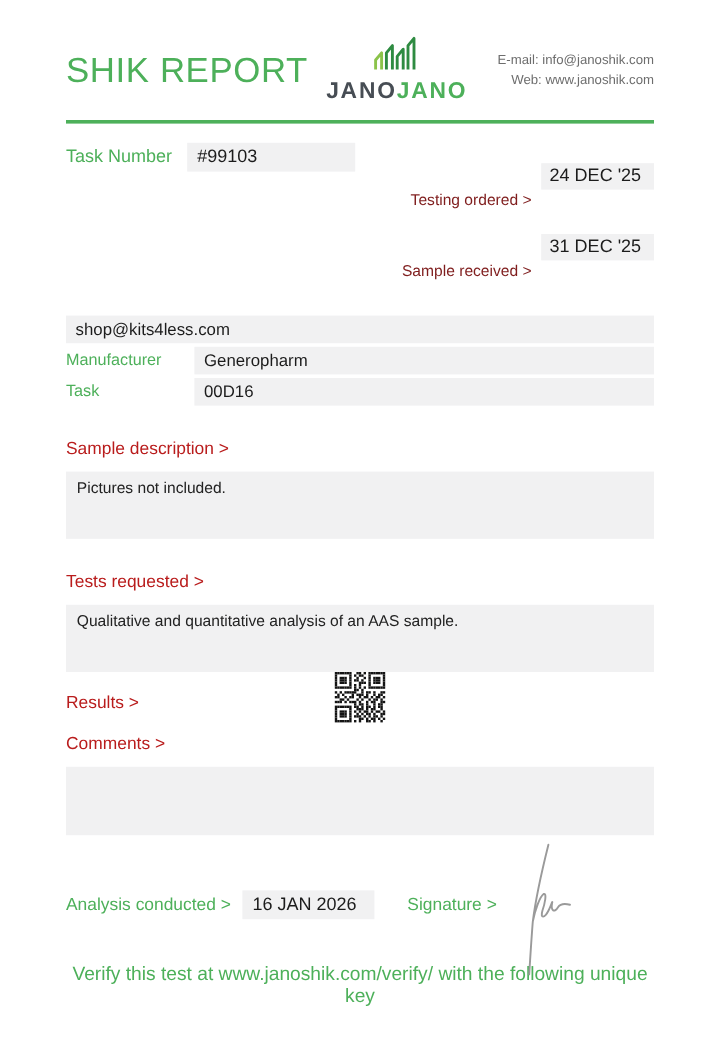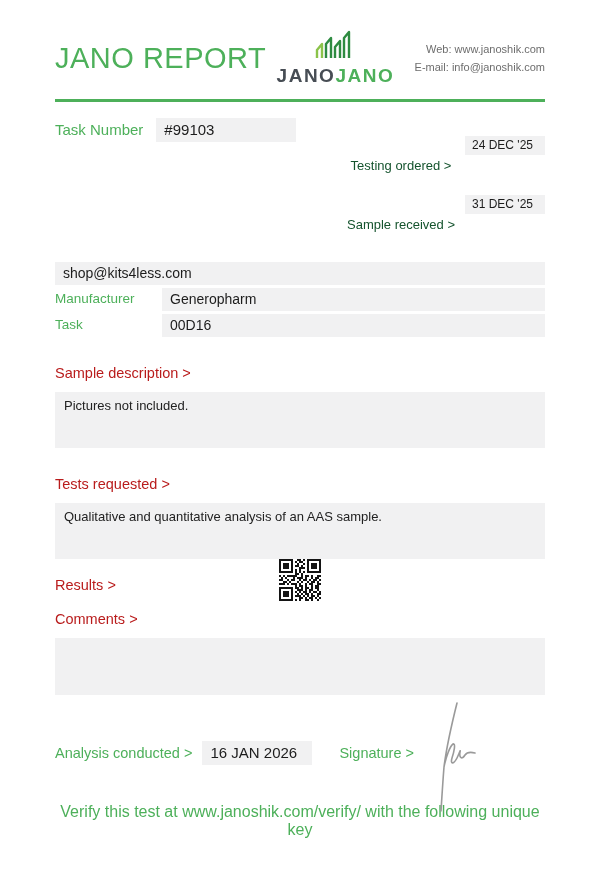--- a/index.html
+++ b/index.html
@@ -21,22 +21,22 @@
   .divider { height:3px; background:#4db05a; margin-top:12px; }
 
   
   .task-block { display:flex; justify-content:space-between; margin-top:16px; }
   .task-left { display:flex; align-items:flex-start; }
   .task-label { color:#4db05a; font-size:15px; padding-top:3px; white-space:nowrap; }
   .vbox { background:#f1f1f2; color:#1c1c1c; padding:3px 8px 4px; font-size:15px; }
   .task-number-box { width:140px; margin-left:13px; }
   .dates { display:flex; flex-direction:column; gap:4px; }
   .date-row { display:flex; align-items:center; }
-  .date-label { color:#14532d; font-size:13px; width:112px; text-align:center; white-space:nowrap;margin-top:40px; }
-  .date-box { width:80px; margin-left:8px; padding:2px 7px 3px; font-size:12px; white-space:nowrap; }
+  .date-label { color:#7f1d1d; font-size:13px; width:112px; text-align:right; white-space:nowrap;margin-top:40px; }
+  .date-box { width:94px; margin-left:8px; padding:2px 7px 3px; font-size:15px; white-space:nowrap; }
 
   
   .info-block { margin-top:30px; }
   .info-row { display:flex; align-items:stretch; margin-bottom:3px; }
   .info-label { width:107px; color:#4db05a; font-size:13.5px; padding-top:3px; }
   .info-value { flex:1; font-size:14px; padding:3px 8px 4px; }
 
   
   .sec-heading { color:#b91c1c; font-size:14.5px; margin-top:28px; }
   .text-box { background:#f1f1f2; min-height:56px; margin-top:11px; padding:6px 9px; font-size:13px; color:#222; }
@@ -67,42 +67,42 @@
   
   .verify-line { text-align:center; color:#4db05a; font-size:16px; margin-top:38px; }
 </style>
 </head>
 <body>
 
 <div class="page">
   <div class="content">
 
     <div class="header">
-      <div class="report-title">JANO REPORT</div>
+      <div class="report-title">SHIK REPORT</div>
       <div class="logo">
         <span>
           <svg width="52" height="30" viewBox="0 0 52 30">
             <path d="M8 28 L8 20 L13 14 L13 28" fill="none" stroke="#8bc34a" stroke-width="2.4" stroke-linejoin="round"></path>
             <path d="M17 28 L17 14 L22 8 L22 28" fill="none" stroke="#2e8b41" stroke-width="2.4" stroke-linejoin="round"></path>
             <path d="M26 28 L26 17 L31 11 L31 28" fill="none" stroke="#2e8b41" stroke-width="2.4" stroke-linejoin="round"></path>
             <path d="M35 28 L35 8 L40 2 L40 28" fill="none" stroke="#2e8b41" stroke-width="2.4" stroke-linejoin="round"></path>
           </svg>
         </span>
         <div class="logo-text">
           <span class="jano">JANO</span><span class="shik">JANO</span>
         </div>
       </div>
       <div class="contact">
         <div>
+          <span>E-mail:</span>
+          <span>info@janoshik.com</span>
+        </div>
+        <div>
           <span>Web:</span>
           <span>www.janoshik.com</span>
-        </div>
-        <div>
-          <span>E-mail:</span>
-          <span>info@janoshik.com</span>
         </div>
       </div>
     </div>
     <div class="divider"></div>
 
     <div class="task-block">
       <div class="task-left">
         <div class="task-label">Task Number</div>
         <div class="vbox task-number-box">#99103</div>
       </div>

